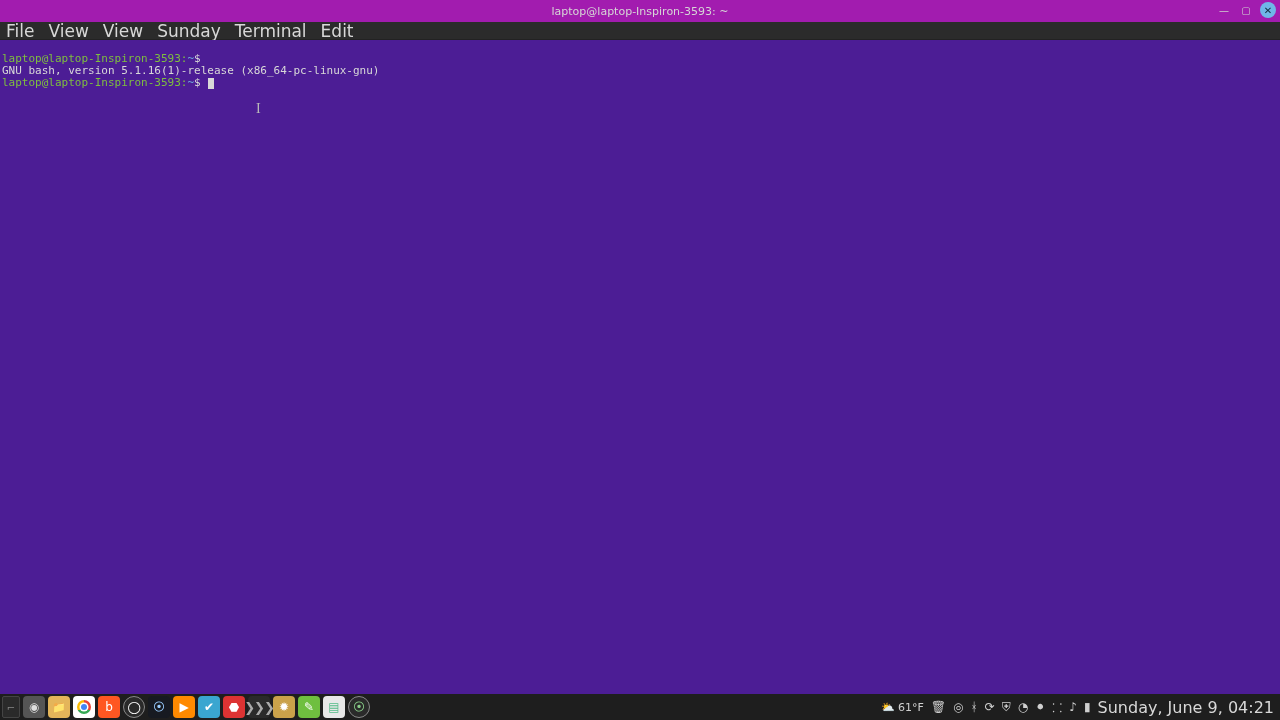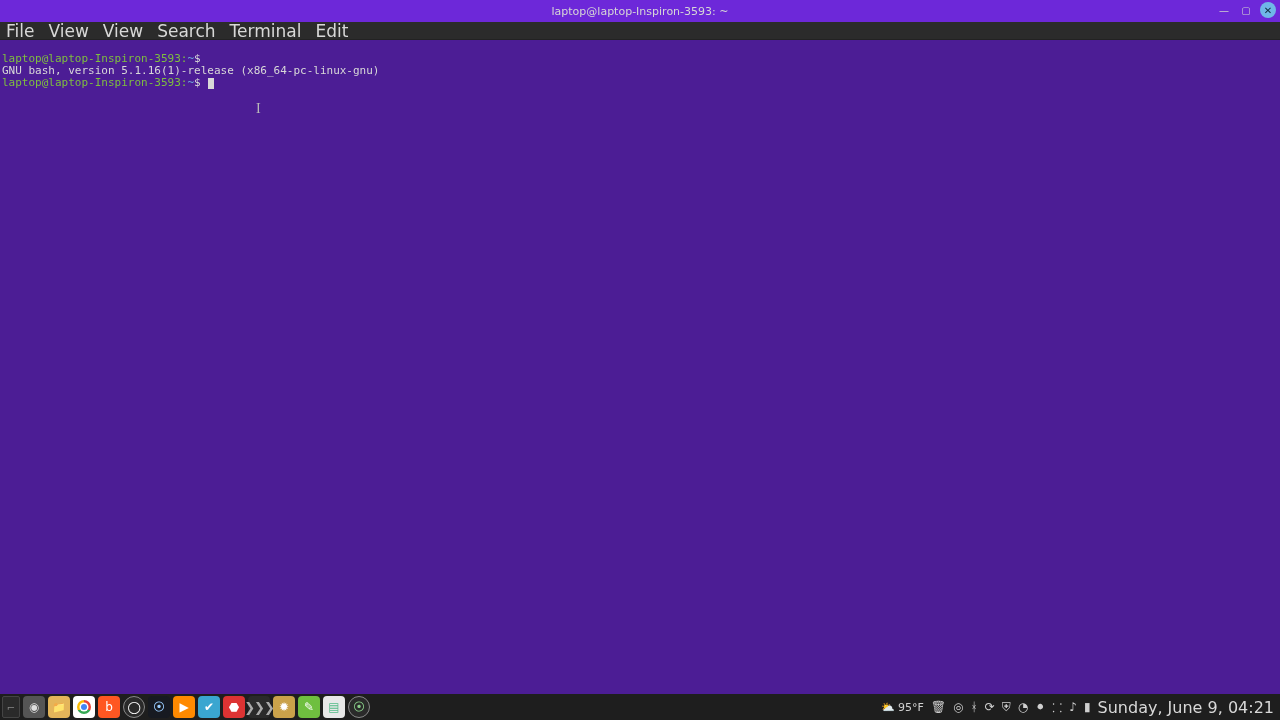--- a/index.html
+++ b/index.html
@@ -1,20 +1,20 @@
 <!DOCTYPE html>
 <html><head>
 <meta charset="utf-8">
 <style>
   * { margin: 0; padding: 0; box-sizing: border-box; }
   html, body { width: 1280px; height: 720px; overflow: hidden; font-family: "DejaVu Sans", "Liberation Sans", sans-serif; background: #1a1a1a; }
   
   .titlebar {
     height: 22px;
-    background: #6d28d9;
+    background: #a21caf;
     display: flex;
     align-items: center;
     color: #d6d6d6;
     font-size: 11px;
     position: relative;
     user-select: none;
     padding-left: 24px;
   }
   .titlebar .title { position: absolute; left: 0; right: 0; text-align: center; pointer-events: none; }
   .window-controls { position: absolute; right: 4px; top: 2px; display: flex; gap: 6px; align-items: center; }
@@ -121,21 +121,21 @@
     <div class="win-btn win-min">—</div>
     <div class="win-btn win-max">▢</div>
     <div class="win-btn win-close">✕</div>
   </div>
 </div>
 
 <div class="menubar">
   <span class="menu-item">File</span>
   <span class="menu-item">View</span>
   <span class="menu-item">View</span>
-  <span class="menu-item">Search</span>
+  <span class="menu-item">Sunday</span>
   <span class="menu-item">Terminal</span>
   <span class="menu-item">Edit</span>
 </div>
 
 <div class="terminal-body">
 <span class="prompt-user">laptop@laptop-Inspiron-3593</span><span class="prompt-user">:</span><span class="prompt-path">~</span><span class="prompt-dollar">$</span><span></span>
 <span class="term-output">GNU bash, version 5.1.16(1)-release (x86_64-pc-linux-gnu)</span>
 <span class="prompt-user">laptop@laptop-Inspiron-3593</span><span class="prompt-user">:</span><span class="prompt-path">~</span><span class="prompt-dollar">$</span> <span class="cursor-block"></span>
   <div class="ibeam" id="ibeam" style="left: 256px; top: 62px;">I</div>
 </div>
@@ -157,21 +157,21 @@
     <div class="app-icon ic-stripes">❯❯❯</div>
     <div class="app-icon ic-gear">✹</div>
     <div class="app-icon ic-snap">✎</div>
     <div class="app-icon ic-doc">▤</div>
     <div class="app-icon ic-mint">⦿</div>
   </div>
 
   <div class="task-right">
     <span class="tray-temp">
       <span>⛅</span>
-      <span>95°F</span>
+      <span>61°F</span>
     </span>
     <span class="tray-ic">🗑</span>
     <span class="tray-ic">◎</span>
     <span class="tray-ic">ᚼ</span>
     <span class="tray-ic">⟳</span>
     <span class="tray-ic">⛨</span>
     <span class="tray-ic">◔</span>
     <span class="tray-ic">⚫</span>
     <span class="tray-ic">⸬</span>
     <span class="tray-ic">♪</span>

